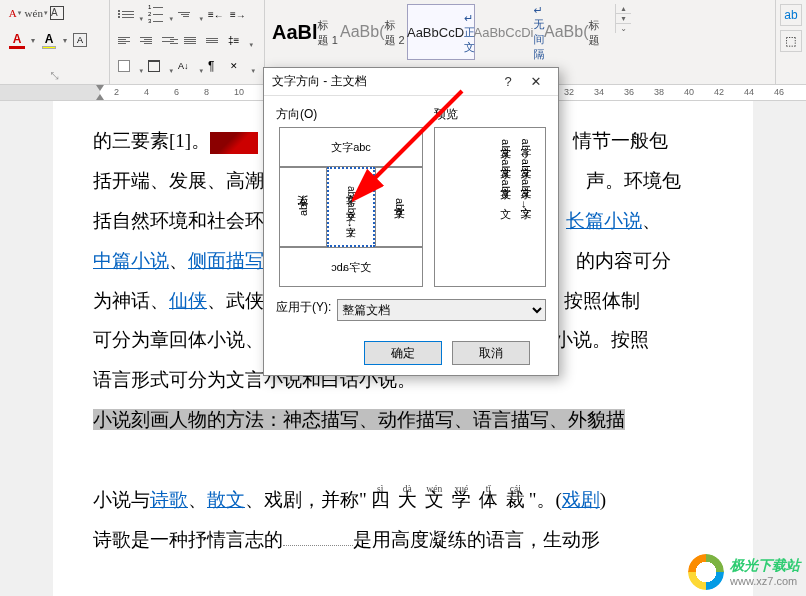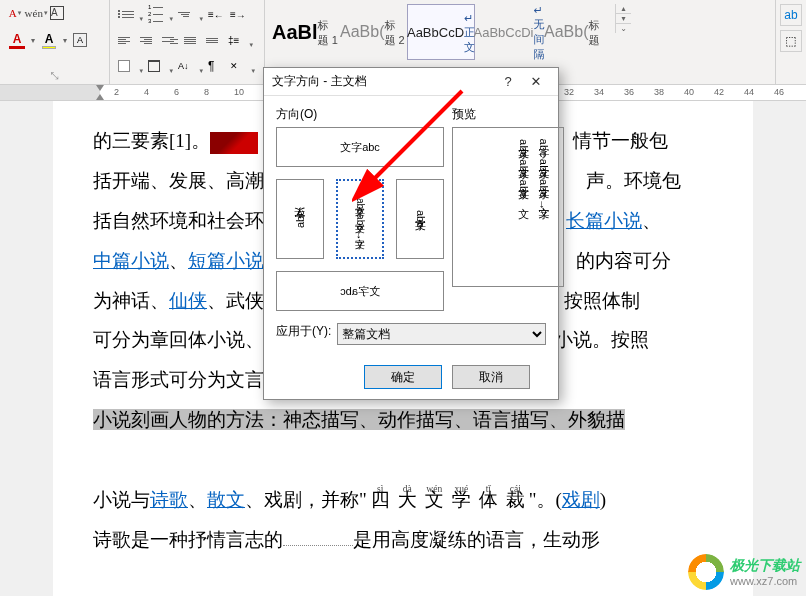--- a/index.html
+++ b/index.html
@@ -70,21 +70,21 @@
 
 .dialog { position: absolute; top: 67px; left: 263px; width: 296px; background: #fff; border: 1px solid #888; box-shadow: 4px 4px 12px rgba(0,0,0,0.3); z-index: 100; }
 .dialog-title { height: 28px; display: flex; align-items: center; padding: 0 8px; font-size: 12px; border-bottom: 1px solid #e0e0e0; }
 .dialog-title-text { flex: 1; }
 .dialog-title-btn { width: 28px; height: 24px; display: flex; align-items: center; justify-content: center; cursor: pointer; font-size: 13px; color: #333; }
 .dialog-body { padding: 10px 12px; font-size: 12px; }
 .dialog-row { display: flex; gap: 8px; }
 .dialog-col { flex: 1; }
 .section-label { margin-bottom: 4px; color: #000; }
 
-.dir-grid { display: grid; grid-template-columns: 48px 48px 48px; grid-template-rows: 40px 80px 40px; gap: 12px; justify-content: center; }
+.dir-grid { display: grid; grid-template-columns: 48px 48px 48px; grid-template-rows: 40px 80px 40px; gap: 0; justify-content: center; }
 .dir-opt { border: 1px solid #888; display: flex; align-items: center; justify-content: center; font-size: 11px; cursor: pointer; background: #fff; padding: 3px; overflow: hidden; }
 .dir-opt.selected { border: 2px dotted #2060c0; }
 .dir-opt.wide { grid-column: 1 / 4; }
 .dir-opt.tall { writing-mode: vertical-rl; }
 .dir-opt.tall2 { writing-mode: vertical-lr; }
 .dir-opt.rot { transform: rotate(180deg); }
 
 .preview-box { border: 1px solid #888; width: 112px; height: 160px; padding: 10px 12px; display: flex; align-items: flex-start; justify-content: flex-end; gap: 6px; }
 .preview-col { writing-mode: vertical-rl; font-size: 11px; line-height: 1.3; letter-spacing: 0.5px; }
 
@@ -314,21 +314,21 @@
     </div>
 </div>
 
 <div class="doc-area">
   <div class="page">
     <div class="doc-text">
       <span>的三要素[1]。</span><span class="image-placeholder"></span>
       <span style="display:inline-block;width:310px"></span><span>情节一般包</span><br>
       <span>括开端、发展、高潮</span><span style="display:inline-block;width:322px"></span><span>声。环境包</span><br>
       <span>括自然环境和社会环</span><span style="display:inline-block;width:302px"></span><a href="#">长篇小说</a>、<br>
-      <a href="#">中篇小说</a>、<a href="#">短篇小说</a><span style="display:inline-block;width:312px"></span><span>的内容可分</span><br>
+      <a href="#">中篇小说</a>、<a href="#">侧面描写</a><span style="display:inline-block;width:312px"></span><span>的内容可分</span><br>
       <span>为神话、</span><a href="#">仙侠</a><span>、武侠</span><span style="display:inline-block;width:300px"></span><span>按照体制</span><br>
       <span>可分为章回体小说、</span><span style="display:inline-block;width:290px"></span><span>小说。按照</span><br>
       <span>语言形式可分为文言小说和白话小说。</span><br>
       <span class="hl">小说刻画人物的方法：神态描写、动作描写、语言描写、外貌描</span><br>
       <br>
       <span>小说与</span><a href="#">诗歌</a>、<a href="#">散文</a><span>、戏剧，并称"</span><span id="ruby-run"><span class="ruby" data-ruby="sì" style="margin: 0px 4px;">四</span><span class="ruby" data-ruby="dà" style="margin: 0px 4px;">大</span><span class="ruby" data-ruby="wén" style="margin: 0px 4px;">文</span><span class="ruby" data-ruby="xué" style="margin: 0px 4px;">学</span><span class="ruby" data-ruby="tǐ" style="margin: 0px 4px;">体</span><span class="ruby" data-ruby="cái" style="margin: 0px 4px;">裁</span></span><span>"。(</span><a href="#">戏剧</a><span>)</span><br>
       <span>诗歌是一种抒情言志的</span><span style="display:inline-block;width:70px;border-bottom:1px dotted #888"></span><span>是用高度凝练的语言，生动形</span>
     </div>
   </div>
 </div>

